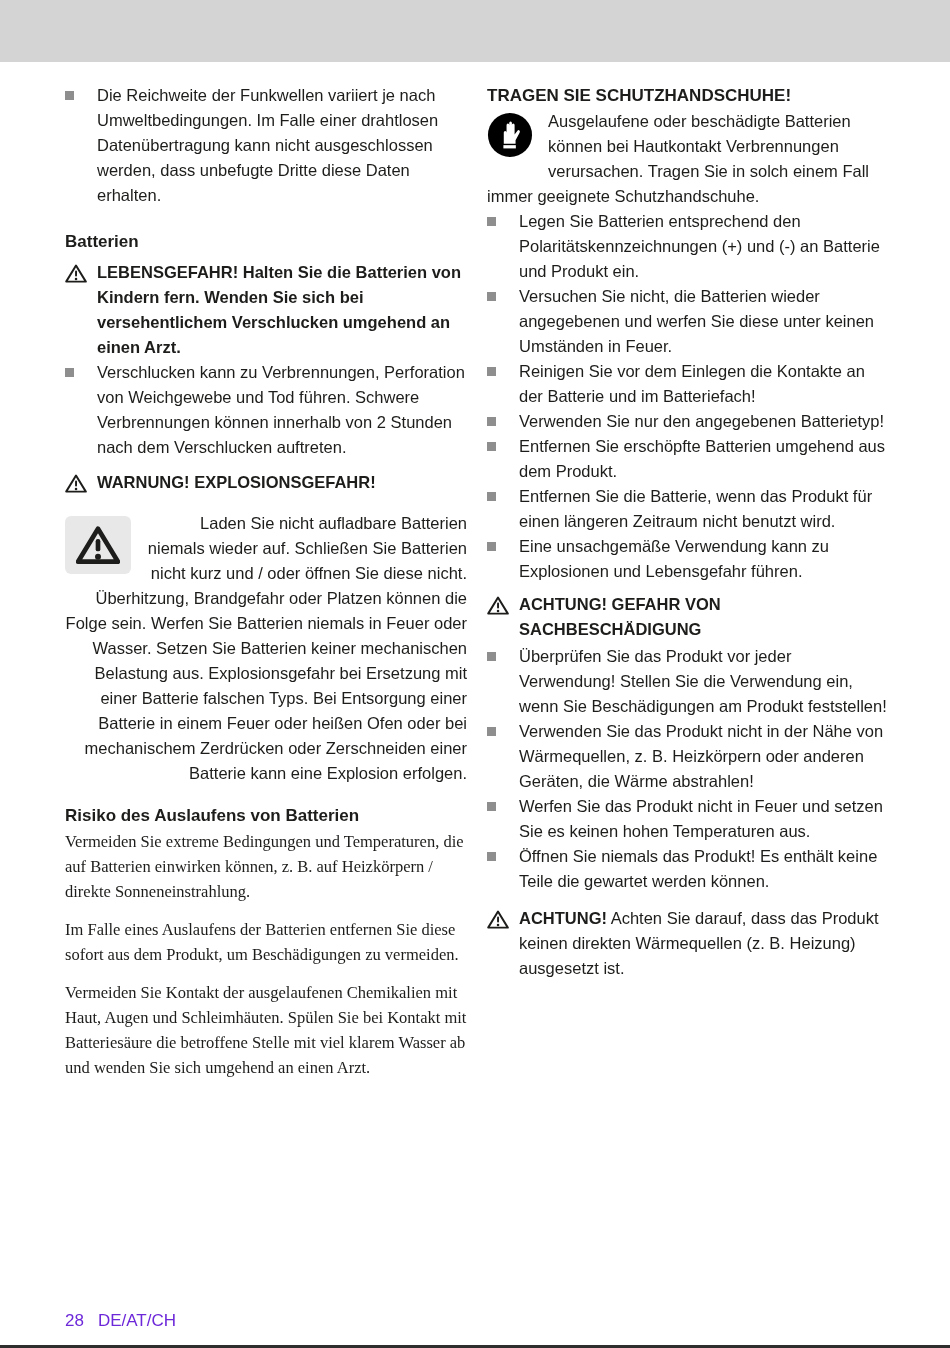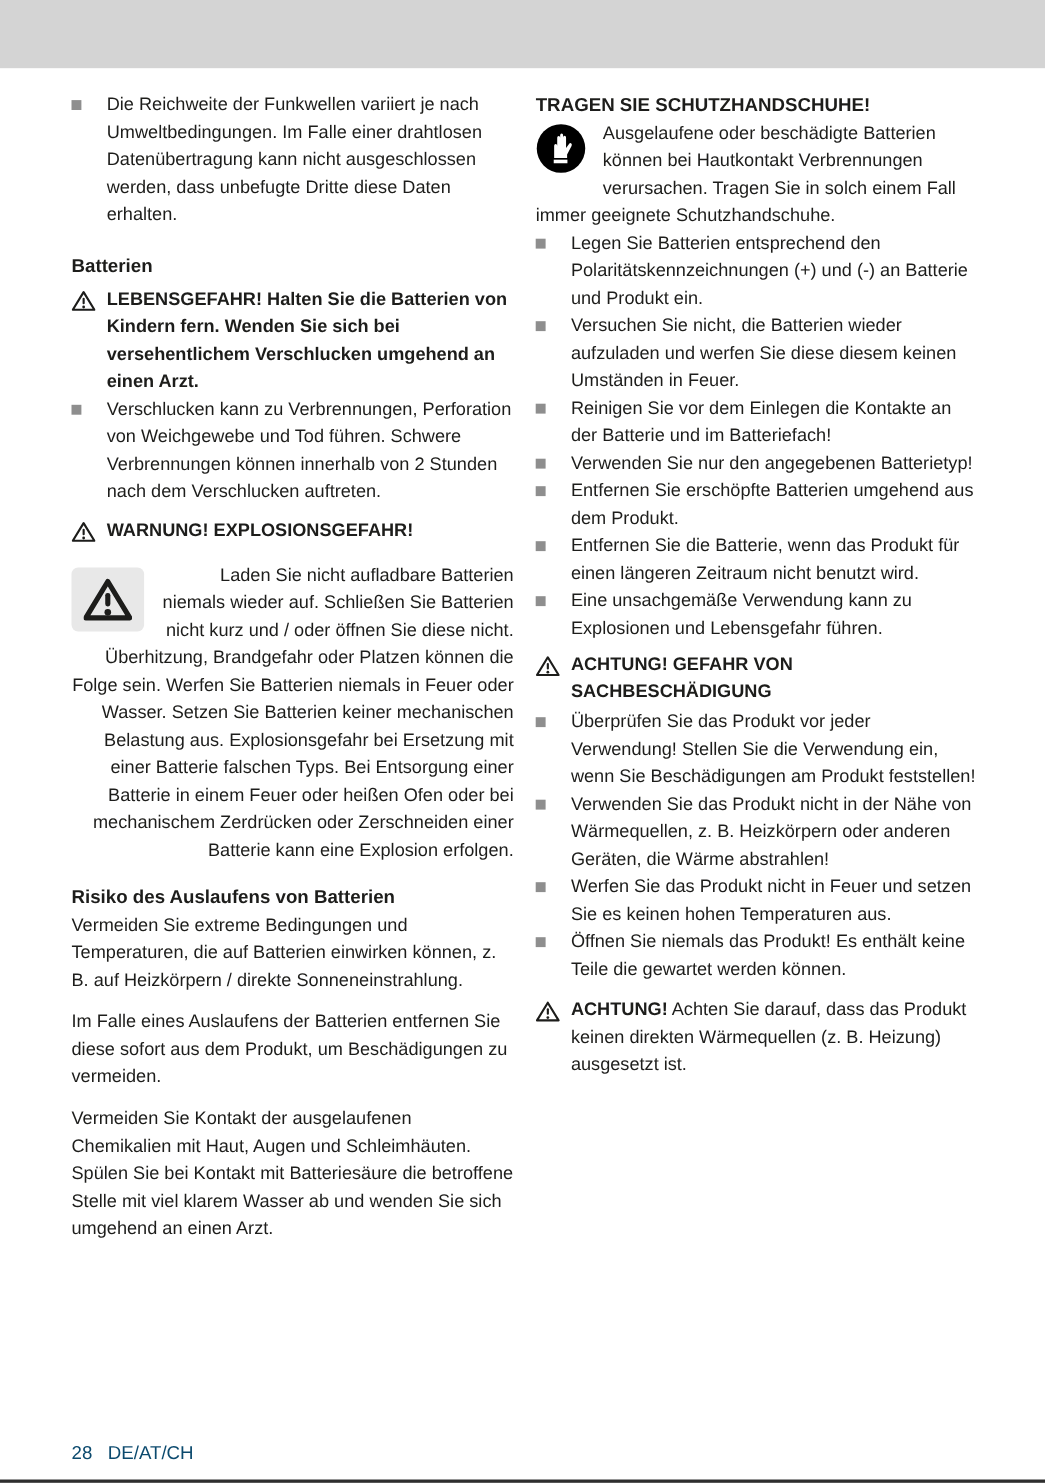--- a/index.html
+++ b/index.html
@@ -36,27 +36,27 @@
   .tri-box {
     float:left; width:66px; height:58px; background:#e8e8e8; border-radius:6px;
     display:flex; align-items:center; justify-content:center;
     margin:5px 14px 8px 0;
   }
   .tri-box svg { width:44px; height:40px; }
 
   .glove-wrap { }
   .glove-icon { float:left; width:46px; height:46px; margin:3px 15px 18px 0; }
 
-  .para { margin-top:13px; }
+  .para { margin-top:13px;font-family:Liberation Serif, serif; }
   .para.first { margin-top:0; }
 
   .h-damage { margin:8px 0 2px 0; }
   .final-warn { margin-top:12px; }
 
-  .footer { position:absolute; left:65px; top:1308px; font-size:17px; line-height:25px; color:#0c4a6e; }
+  .footer { position:absolute; left:65px; top:1308px; font-size:17px; line-height:25px; color:#6d28d9; }
   .footer .num { margin-right:14px; }
 </style>
 </head>
 <body>
 
 <svg width="0" height="0" style="position:absolute" aria-hidden="true">
   <defs>
     <g id="warn-triangle">
       <path d="M13 2.6 L24.6 21.6 H1.4 Z" fill="none" stroke="#1d1d1b" stroke-width="2.3" stroke-linejoin="round"></path>
       <rect x="11.9" y="8.6" width="2.3" height="7" rx="1.1" fill="#1d1d1b"></rect>
@@ -126,21 +126,21 @@
     </svg>
     <span>Ausgelaufene oder beschädigte Batterien können bei Hautkontakt Verbrennungen verursachen. Tragen Sie in solch einem Fall immer geeignete Schutzhandschuhe.</span>
   </div>
 
   <div class="bullet">
     <span class="sq"></span>
     <p class="txt">Legen Sie Batterien entsprechend den Polaritätskennzeichnungen (+) und (-) an Batterie und Produkt ein.</p>
   </div>
   <div class="bullet">
     <span class="sq"></span>
-    <p class="txt">Versuchen Sie nicht, die Batterien wieder aufzuladen und werfen Sie diese diesem keinen Umständen in Feuer.</p>
+    <p class="txt">Versuchen Sie nicht, die Batterien wieder angegebenen und werfen Sie diese unter keinen Umständen in Feuer.</p>
   </div>
   <div class="bullet">
     <span class="sq"></span>
     <p class="txt">Reinigen Sie vor dem Einlegen die Kontakte an der Batterie und im Batteriefach!</p>
   </div>
   <div class="bullet">
     <span class="sq"></span>
     <p class="txt">Verwenden Sie nur den angegebenen Batterietyp!</p>
   </div>
   <div class="bullet">

